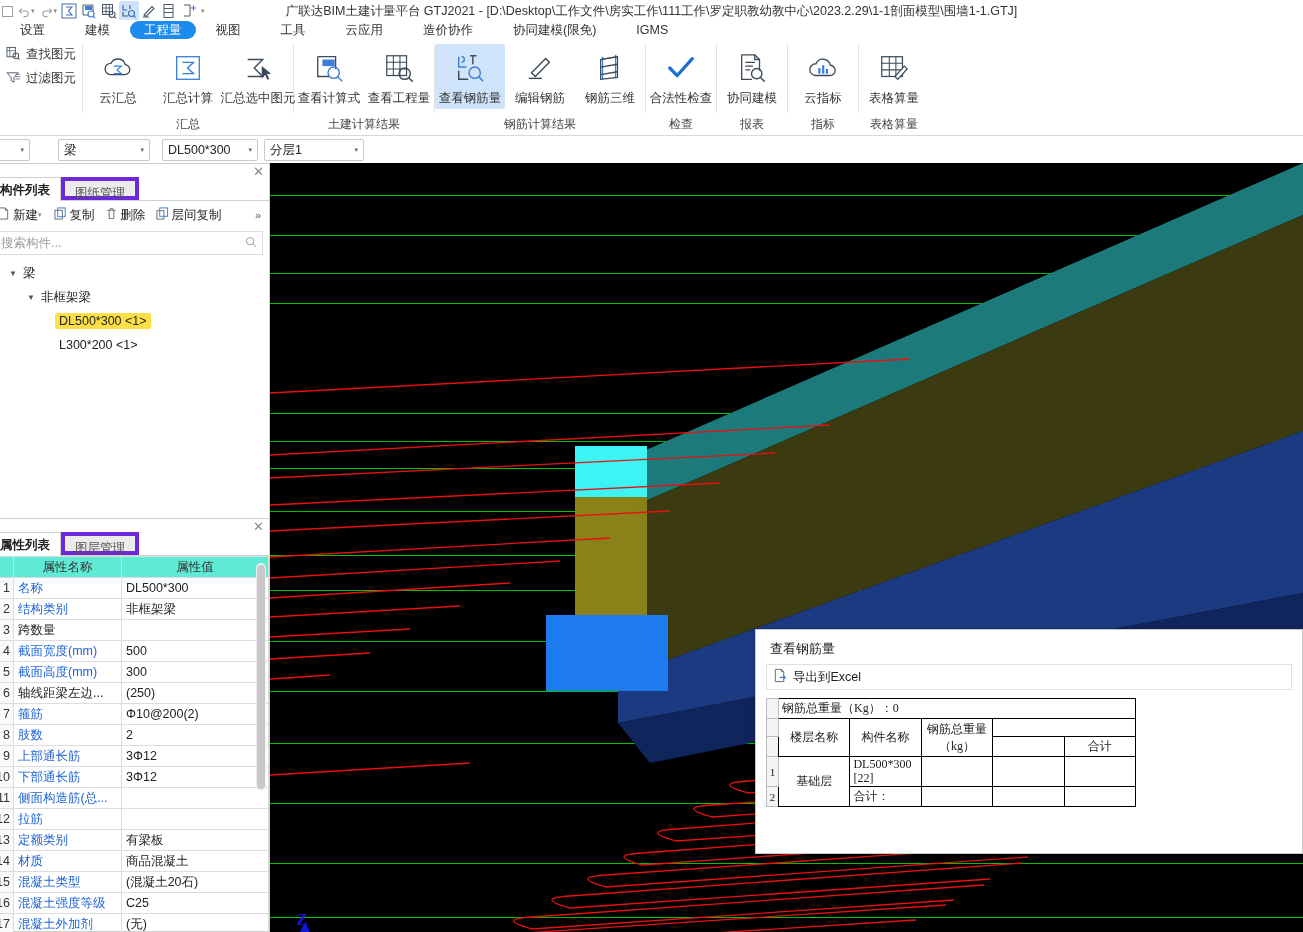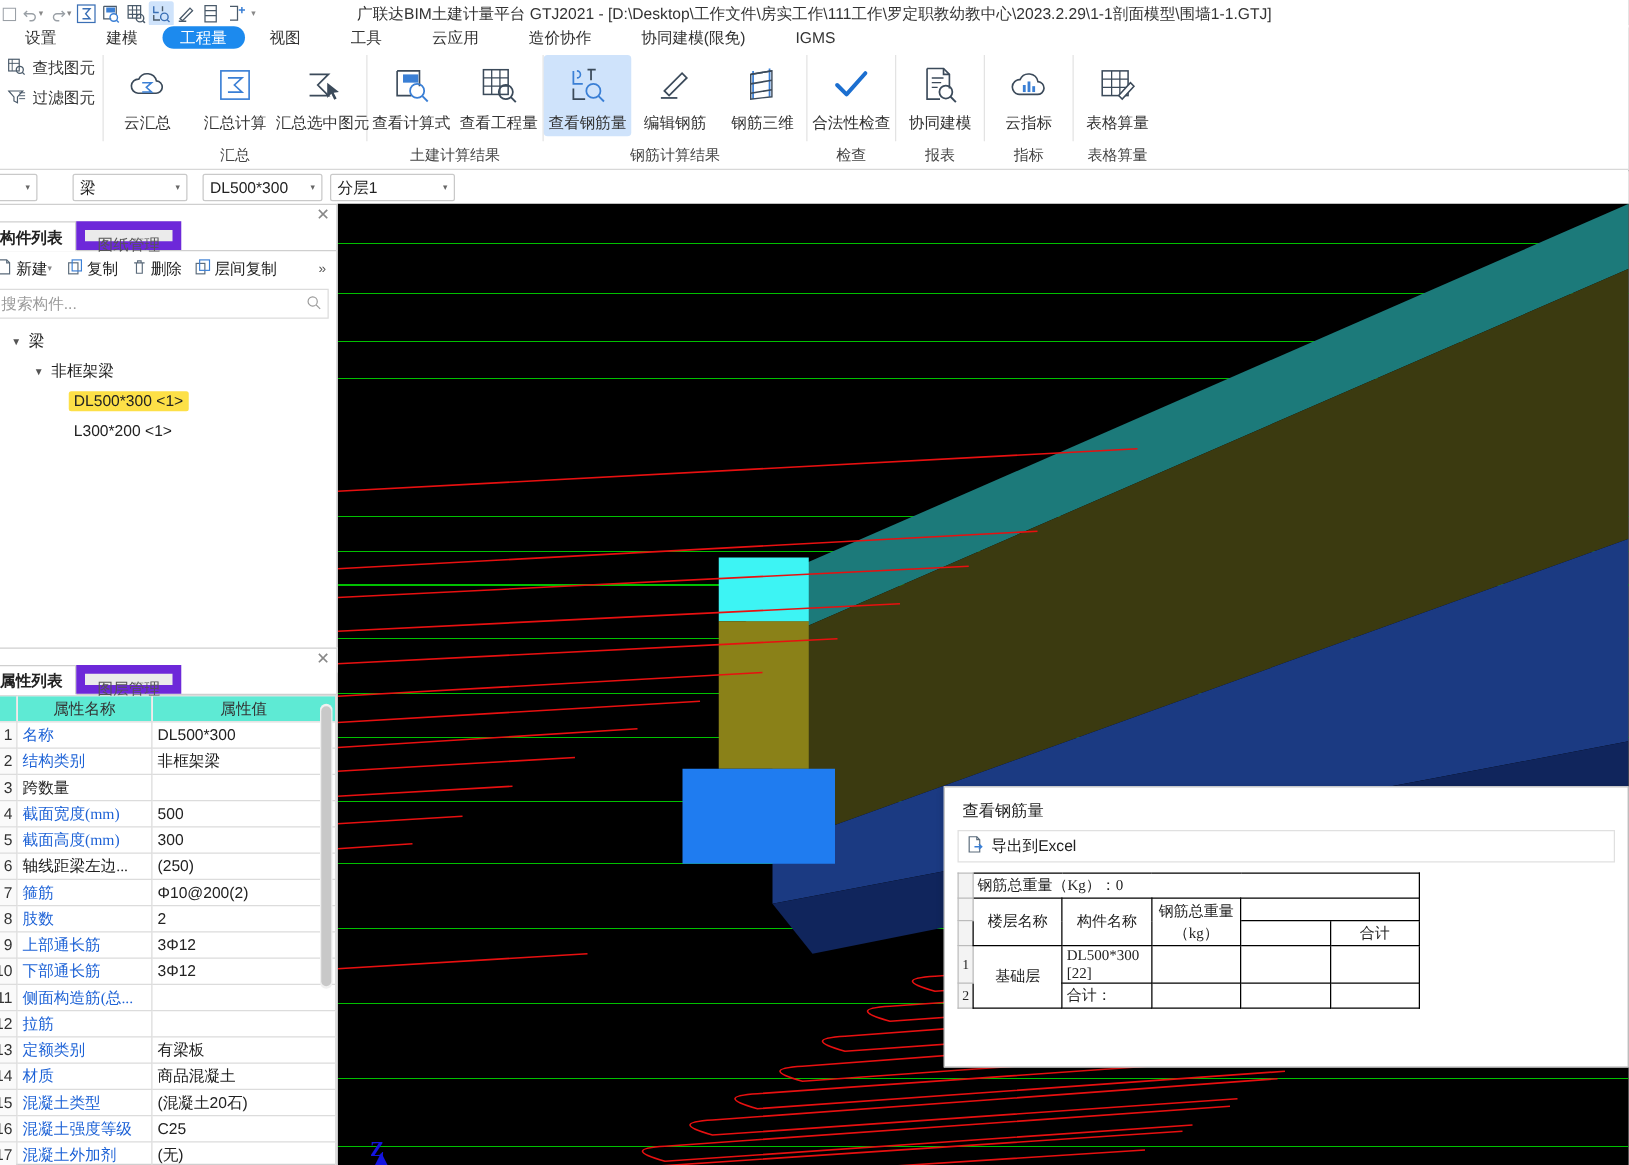--- a/index.html
+++ b/index.html
@@ -96,21 +96,21 @@
 
   
   .panel {
     position:absolute; background:#fff; border:1px solid #cfcfcf;
   }
   #comp-panel { left:-12px; top:163px; width:282px; height:375px; }
   .panel-close { position:absolute; right:5px; top:2px; font-size:13px; color:#888; line-height:12px; }
   .panel-tabs { display:flex; height:24px; margin-top:13px; border-bottom:1px solid #cfcfcf; }
   .ptab { font-size:12.5px; padding:4px 10px 3px; color:#222; border:1px solid transparent; }
   .ptab.active { background:#fff; border:1px solid #cfcfcf; border-bottom:1px solid #fff; margin-bottom:-1px; font-weight:bold;}
-  .ptab.inactive { background:#ebebeb; border:7px solid #6d28d9; color:#555; }
+  .ptab.inactive { background:#ebebeb; border:4px solid #6d28d9; color:#555; }
   .ptoolbar { height:28px; display:flex; align-items:center; gap:2px; padding:0 4px; }
   .tbtn { display:flex; align-items:center; gap:3px; padding:2px 4px; font-size:12.5px; color:#222; }
   .searchrow {
     height:24px; margin:2px 6px 0 6px; border:1px solid #dcdcdc; display:flex; align-items:center;
     justify-content:space-between; padding:0 5px; background:#fff;
   }
   .searchrow .ph { font-size:12.5px; color:#9a9a9a; }
   .tree { padding:6px 0 0 0; font-size:12.5px; }
   .tnode { display:flex; align-items:center; height:24px; }
   .tw { font-size:8px; color:#555; width:12px; text-align:center; }
@@ -119,21 +119,21 @@
 
   
   #prop-panel { left:-12px; top:518px; width:282px; height:414px; }
   .ptable { width:100%; border-collapse:collapse; font-size:12.5px; table-layout:fixed; }
   .ptable th, .ptable td {
     border:1px solid #dcdcdc; height:21px; padding:0 4px; text-align:left;
     overflow:hidden; white-space:nowrap; font-weight:normal;
   }
   .ptable th { background:#5eead4; text-align:center; color:#333; }
   .ptable td.rn { width:24px; background:#fafafa; text-align:right; color:#333; padding-right:3px; }
-  .ptable td.pn { width:108px;font-family:Liberation Serif, serif; }
+  .ptable td.pn { width:108px; }
   .ptable td.pn.blue { color:#1d62d6; }
   .pscroll {
     position:absolute; right:3px; top:44px; width:10px; height:228px;
     background:#f0f0f0; border-radius:5px;
   }
   .pscroll .thumb { position:absolute; left:1px; top:2px; width:8px; height:224px; background:#c8c8c8; border-radius:4px; }
 
   
   #dlg {
     position:absolute; left:755px; top:629px; width:548px; height:225px;

